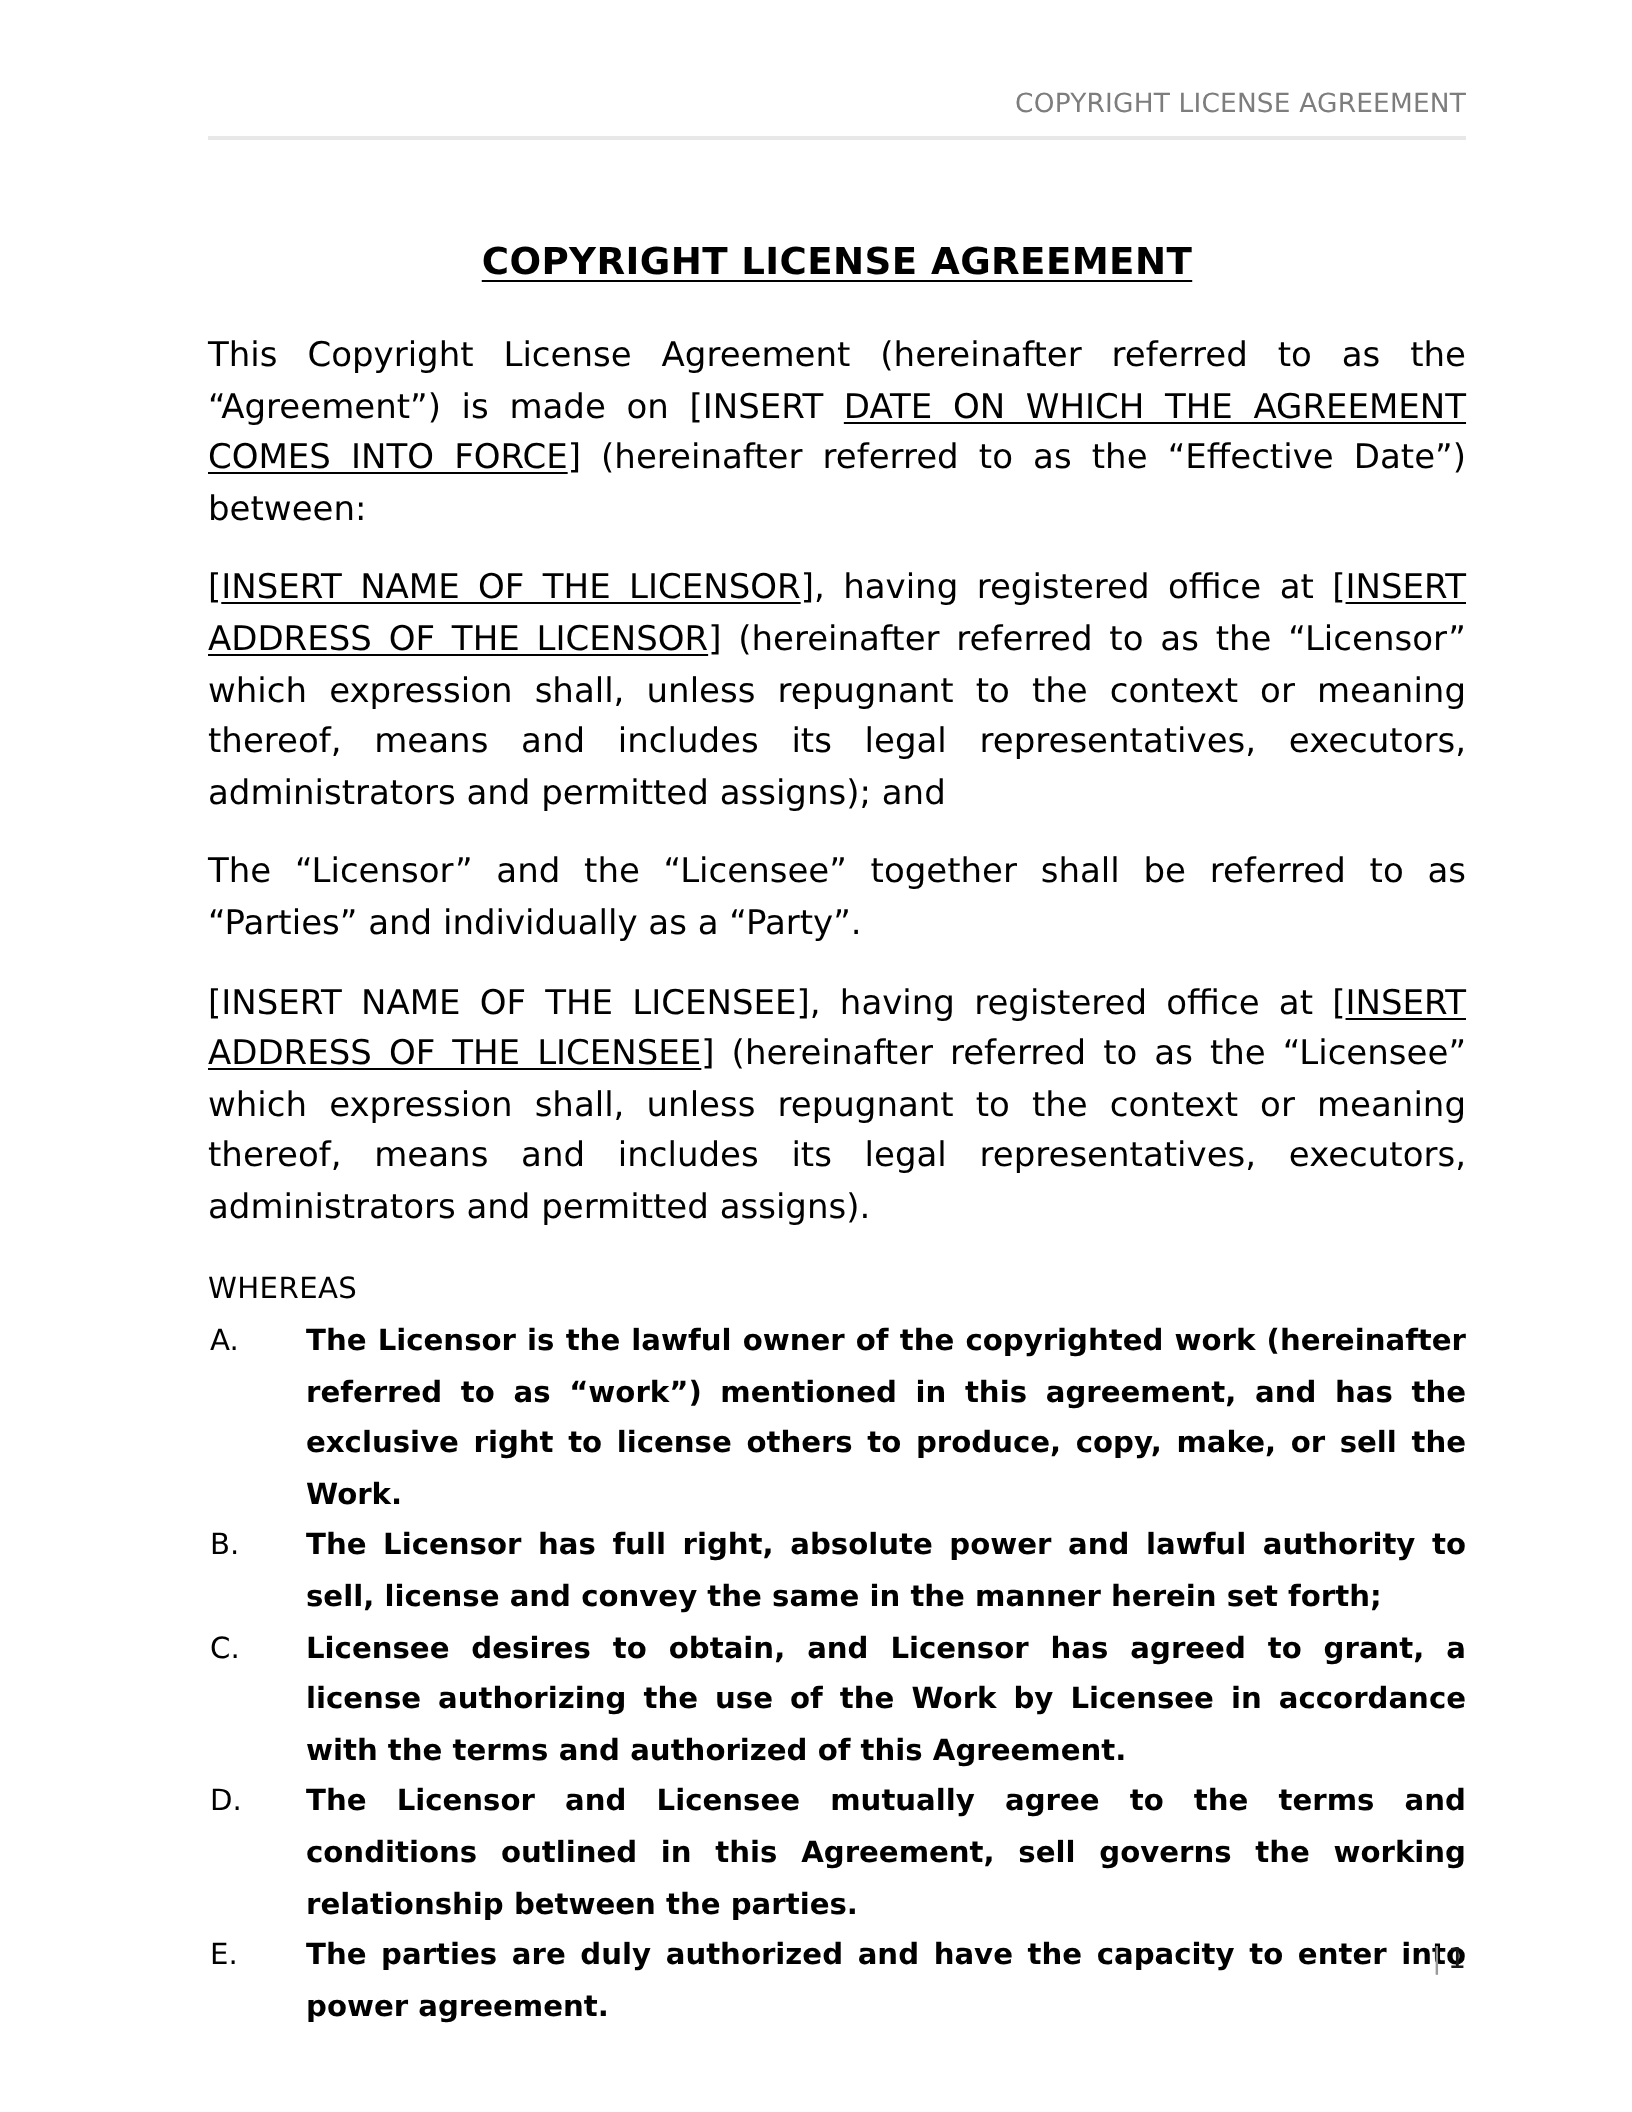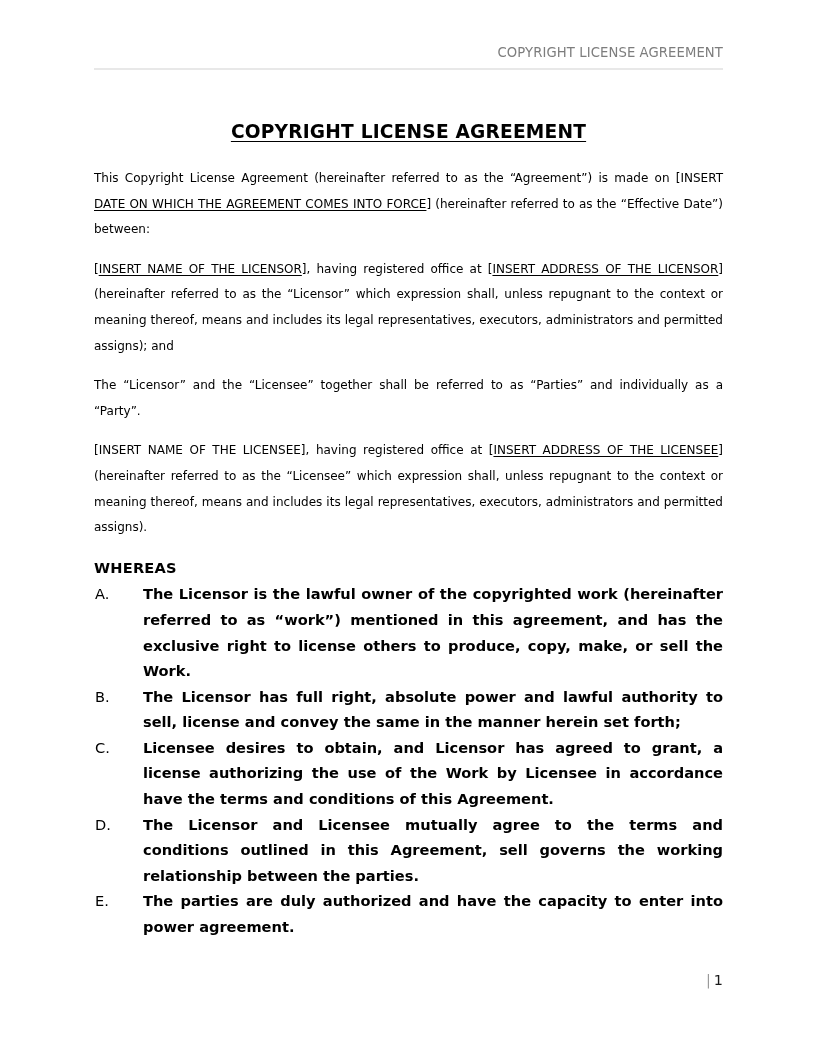--- a/index.html
+++ b/index.html
@@ -10,21 +10,21 @@
   body {
     width: 816px;
     height: 1056px;
     position: relative;
     font-family: "DejaVu Sans", sans-serif;
     color: #000000;
     overflow: hidden;
   }
   .page {
     position: absolute;
-    left: 0; top: 0;
+    left: 10px; top: 0;
     width: 760px;
     height: 1056px;
   }
 
   
   .header {
     position: absolute;
     left: 94px;
     top: 44px;
     width: 629px;
@@ -63,36 +63,36 @@
     margin: 0 0 22px 0;
     line-height: 24px;
   }
   .doc-title .u {
     text-decoration: underline;
     text-underline-offset: 3px;
   }
 
   p.para {
     margin: 0 0 14px 0;
-    font-size: 12px;
+    font-size: 17px;
     line-height: 25.6px;
     text-align: justify;
     text-justify: inter-word;
     hyphens: none;
   }
   p.para:last-child { margin-bottom: 0; }
 
   .u {
     text-decoration: underline;
     text-underline-offset: 2px;
   }
 
   .whereas {
     font-size: 14.6px;
-    font-weight: bold;
+    font-weight: normal;
     line-height: 25.6px;
     margin: 12px 0 1px 0;
     letter-spacing: 0.2px;
   }
 
   ol.alpha-list {
     list-style: none;
     margin: 0;
     padding: 0;
   }
@@ -163,21 +163,21 @@
       <li>
         <span class="marker">A.</span>
         <span class="li-text">The Licensor is the lawful owner of the copyrighted work (hereinafter referred to as “work”) mentioned in this agreement, and has the exclusive right to license others to produce, copy, make, or sell the Work.</span>
       </li>
       <li>
         <span class="marker">B.</span>
         <span class="li-text">The Licensor has full right, absolute power and lawful authority to sell, license and convey the same in the manner herein set forth;</span>
       </li>
       <li>
         <span class="marker">C.</span>
-        <span class="li-text">Licensee desires to obtain, and Licensor has agreed to grant, a license authorizing the use of the Work by Licensee in accordance have the terms and conditions of this Agreement.</span>
+        <span class="li-text">Licensee desires to obtain, and Licensor has agreed to grant, a license authorizing the use of the Work by Licensee in accordance with the terms and authorized of this Agreement.</span>
       </li>
       <li>
         <span class="marker">D.</span>
         <span class="li-text">The Licensor and Licensee mutually agree to the terms and conditions outlined in this Agreement, sell governs the working relationship between the parties.</span>
       </li>
       <li>
         <span class="marker">E.</span>
         <span class="li-text">The parties are duly authorized and have the capacity to enter into power agreement.</span>
       </li>
     </ol>

